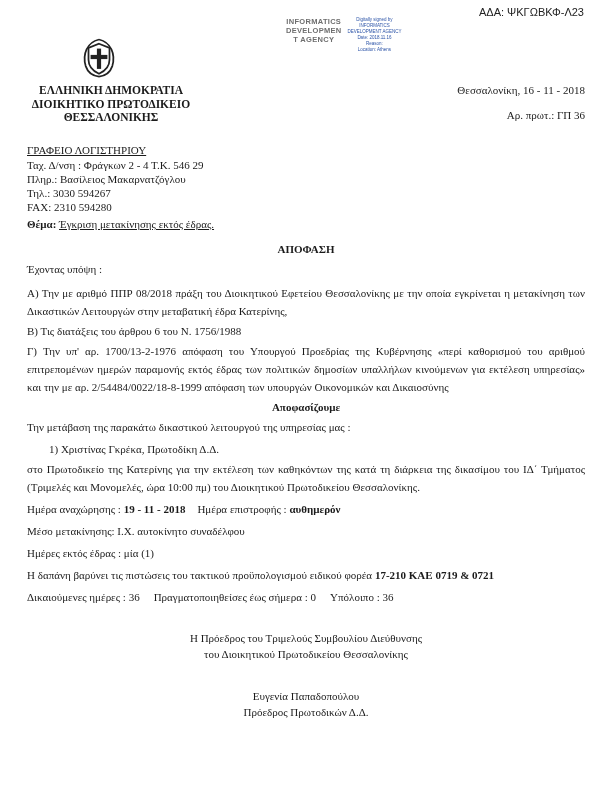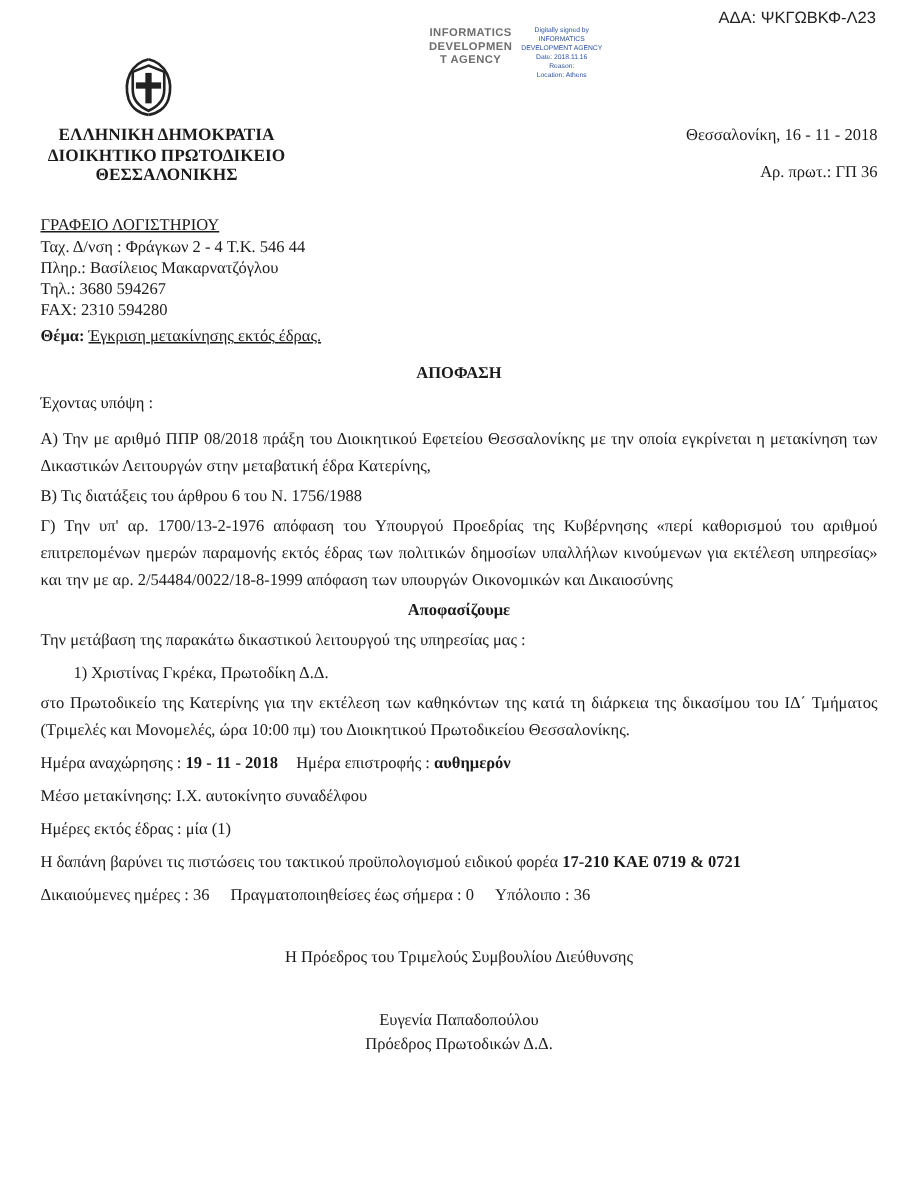--- a/index.html
+++ b/index.html
@@ -81,23 +81,23 @@
     <div>ΘΕΣΣΑΛΟΝΙΚΗΣ</div>
   </div>
 
   <div class="hdr-right">
     <div>Θεσσαλονίκη, 16 - 11 - 2018</div>
     <div class="proto">Αρ. πρωτ.: ΓΠ 36</div>
   </div>
 
   <div class="office">
     <div class="office-title">ΓΡΑΦΕΙΟ ΛΟΓΙΣΤΗΡΙΟΥ</div>
-    <div>Ταχ. Δ/νση : Φράγκων 2 - 4 Τ.Κ. 546 44</div>
+    <div>Ταχ. Δ/νση : Φράγκων 2 - 4 Τ.Κ. 546 29</div>
     <div>Πληρ.: Βασίλειος Μακαρνατζόγλου</div>
-    <div>Τηλ.: 3680 594267</div>
+    <div>Τηλ.: 3030 594267</div>
     <div>FAX: 2310 594280</div>
   </div>
 
 
   <div class="subject">
     <span class="s-label">Θέμα:</span>
     <span class="s-text">Έγκριση μετακίνησης εκτός έδρας.</span>
   </div>
 
   <div class="content">
@@ -118,20 +118,21 @@
     <p class="detail">Ημέρες εκτός έδρας : μία (1)</p>
     <p class="detail">
       <span>Η δαπάνη βαρύνει τις πιστώσεις του τακτικού προϋπολογισμού ειδικού φορέα </span><span class="bold">17-210 ΚΑΕ 0719 &amp; 0721</span>
     </p>
     <p class="detail">
       <span>Δικαιούμενες ημέρες : 36</span><span class="gap">Πραγματοποιηθείσες έως σήμερα : 0</span><span class="gap">Υπόλοιπο : 36</span>
     </p>
 
     <div class="sig-block">
       <div>Η Πρόεδρος του Τριμελούς Συμβουλίου Διεύθυνσης</div>
+      <div>του Διοικητικού Πρωτοδικείου Θεσσαλονίκης</div>
     </div>
 
     <div class="signer-block">
       <div>Ευγενία Παπαδοπούλου</div>
       <div>Πρόεδρος Πρωτοδικών Δ.Δ.</div>
     </div>
   </div>
 
 </div>
 

